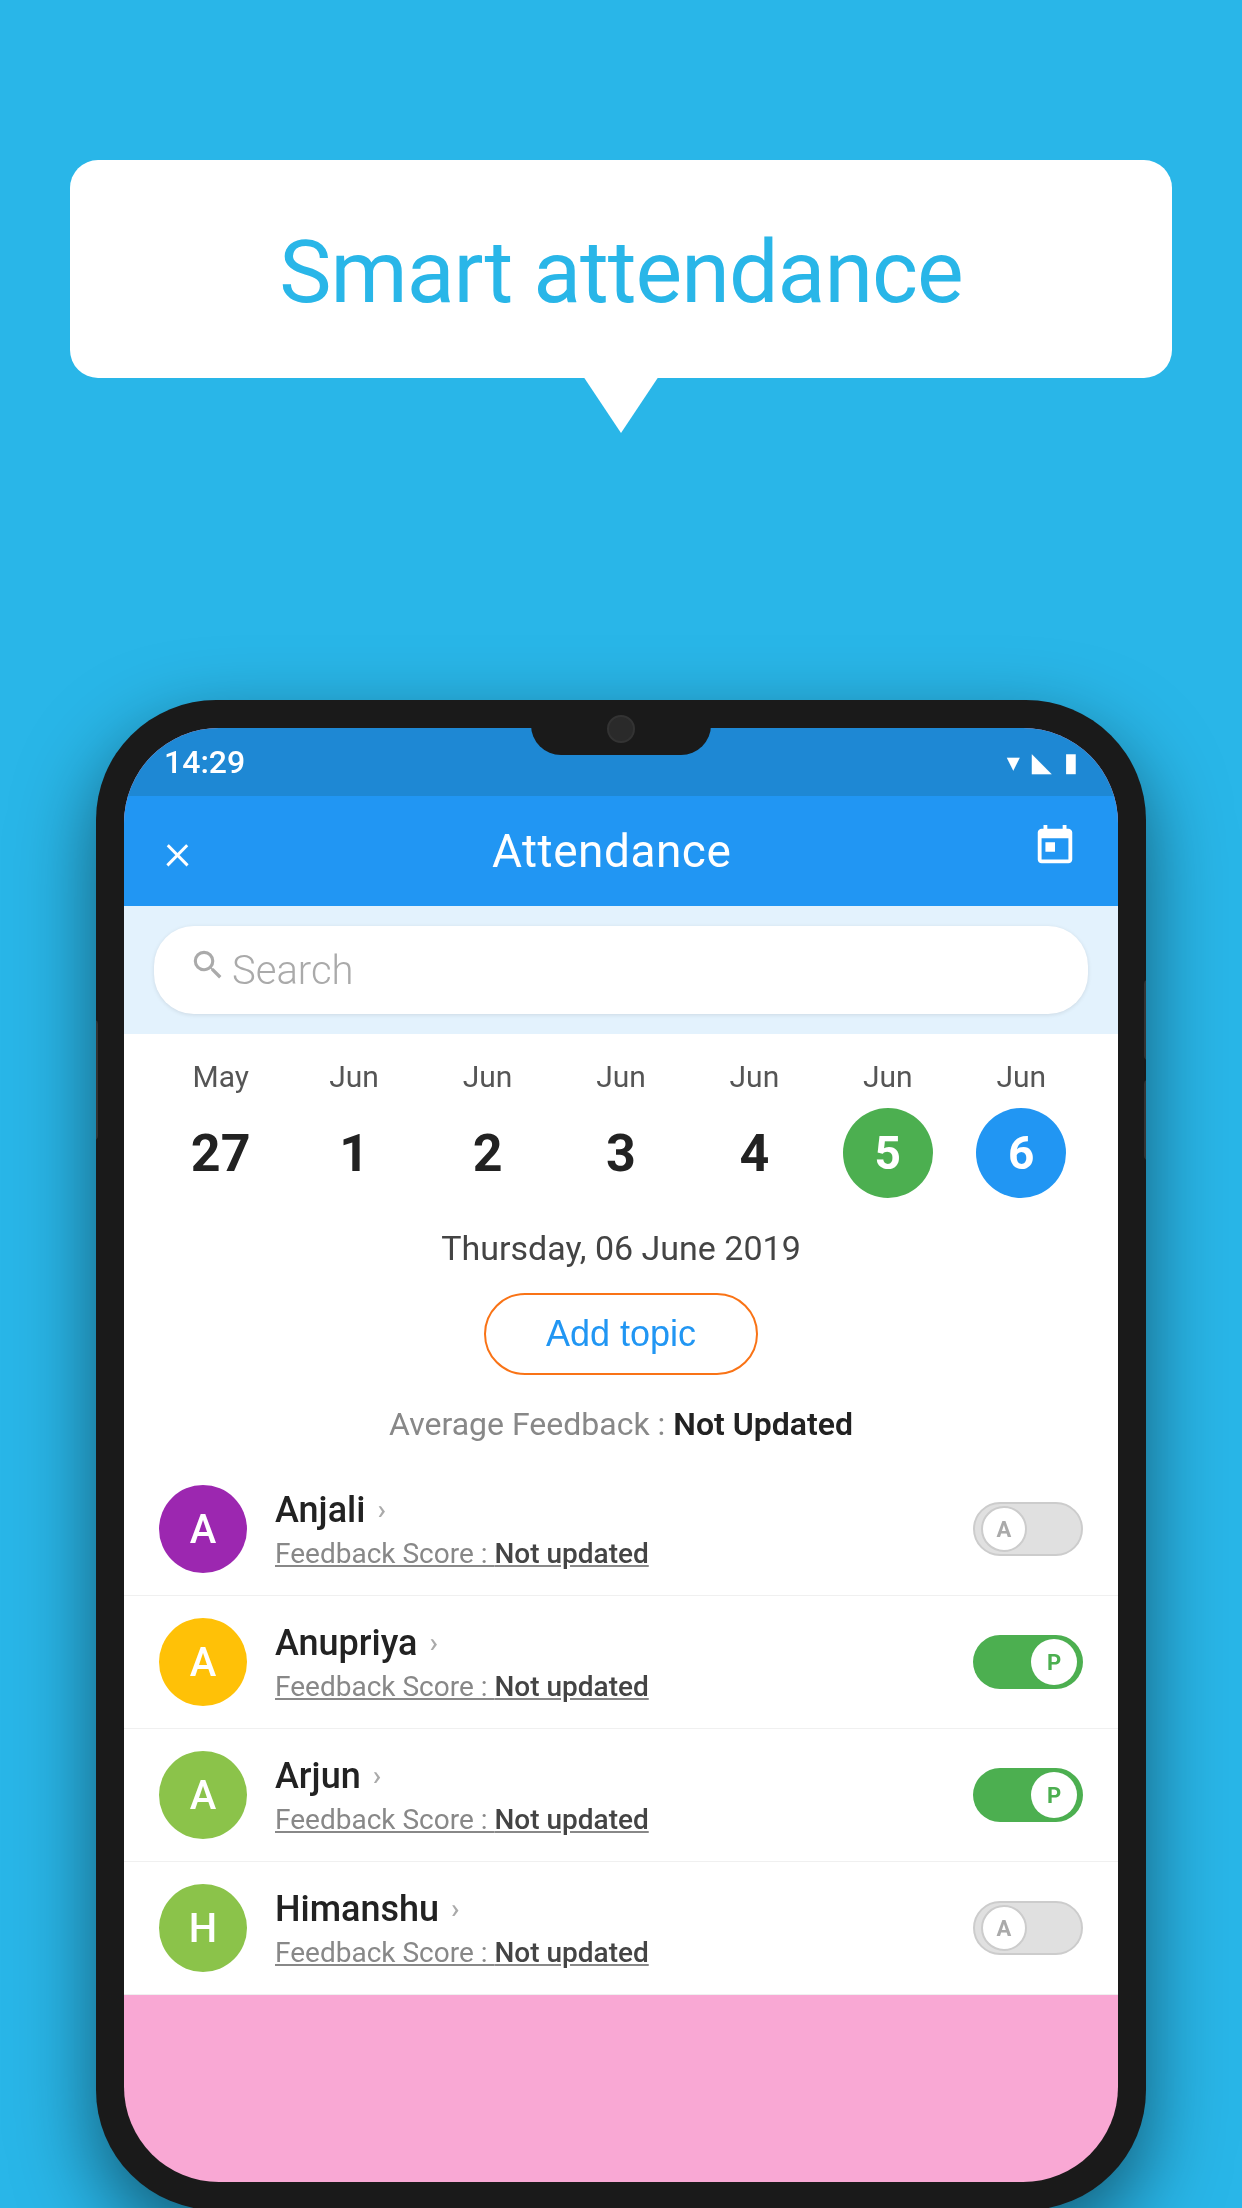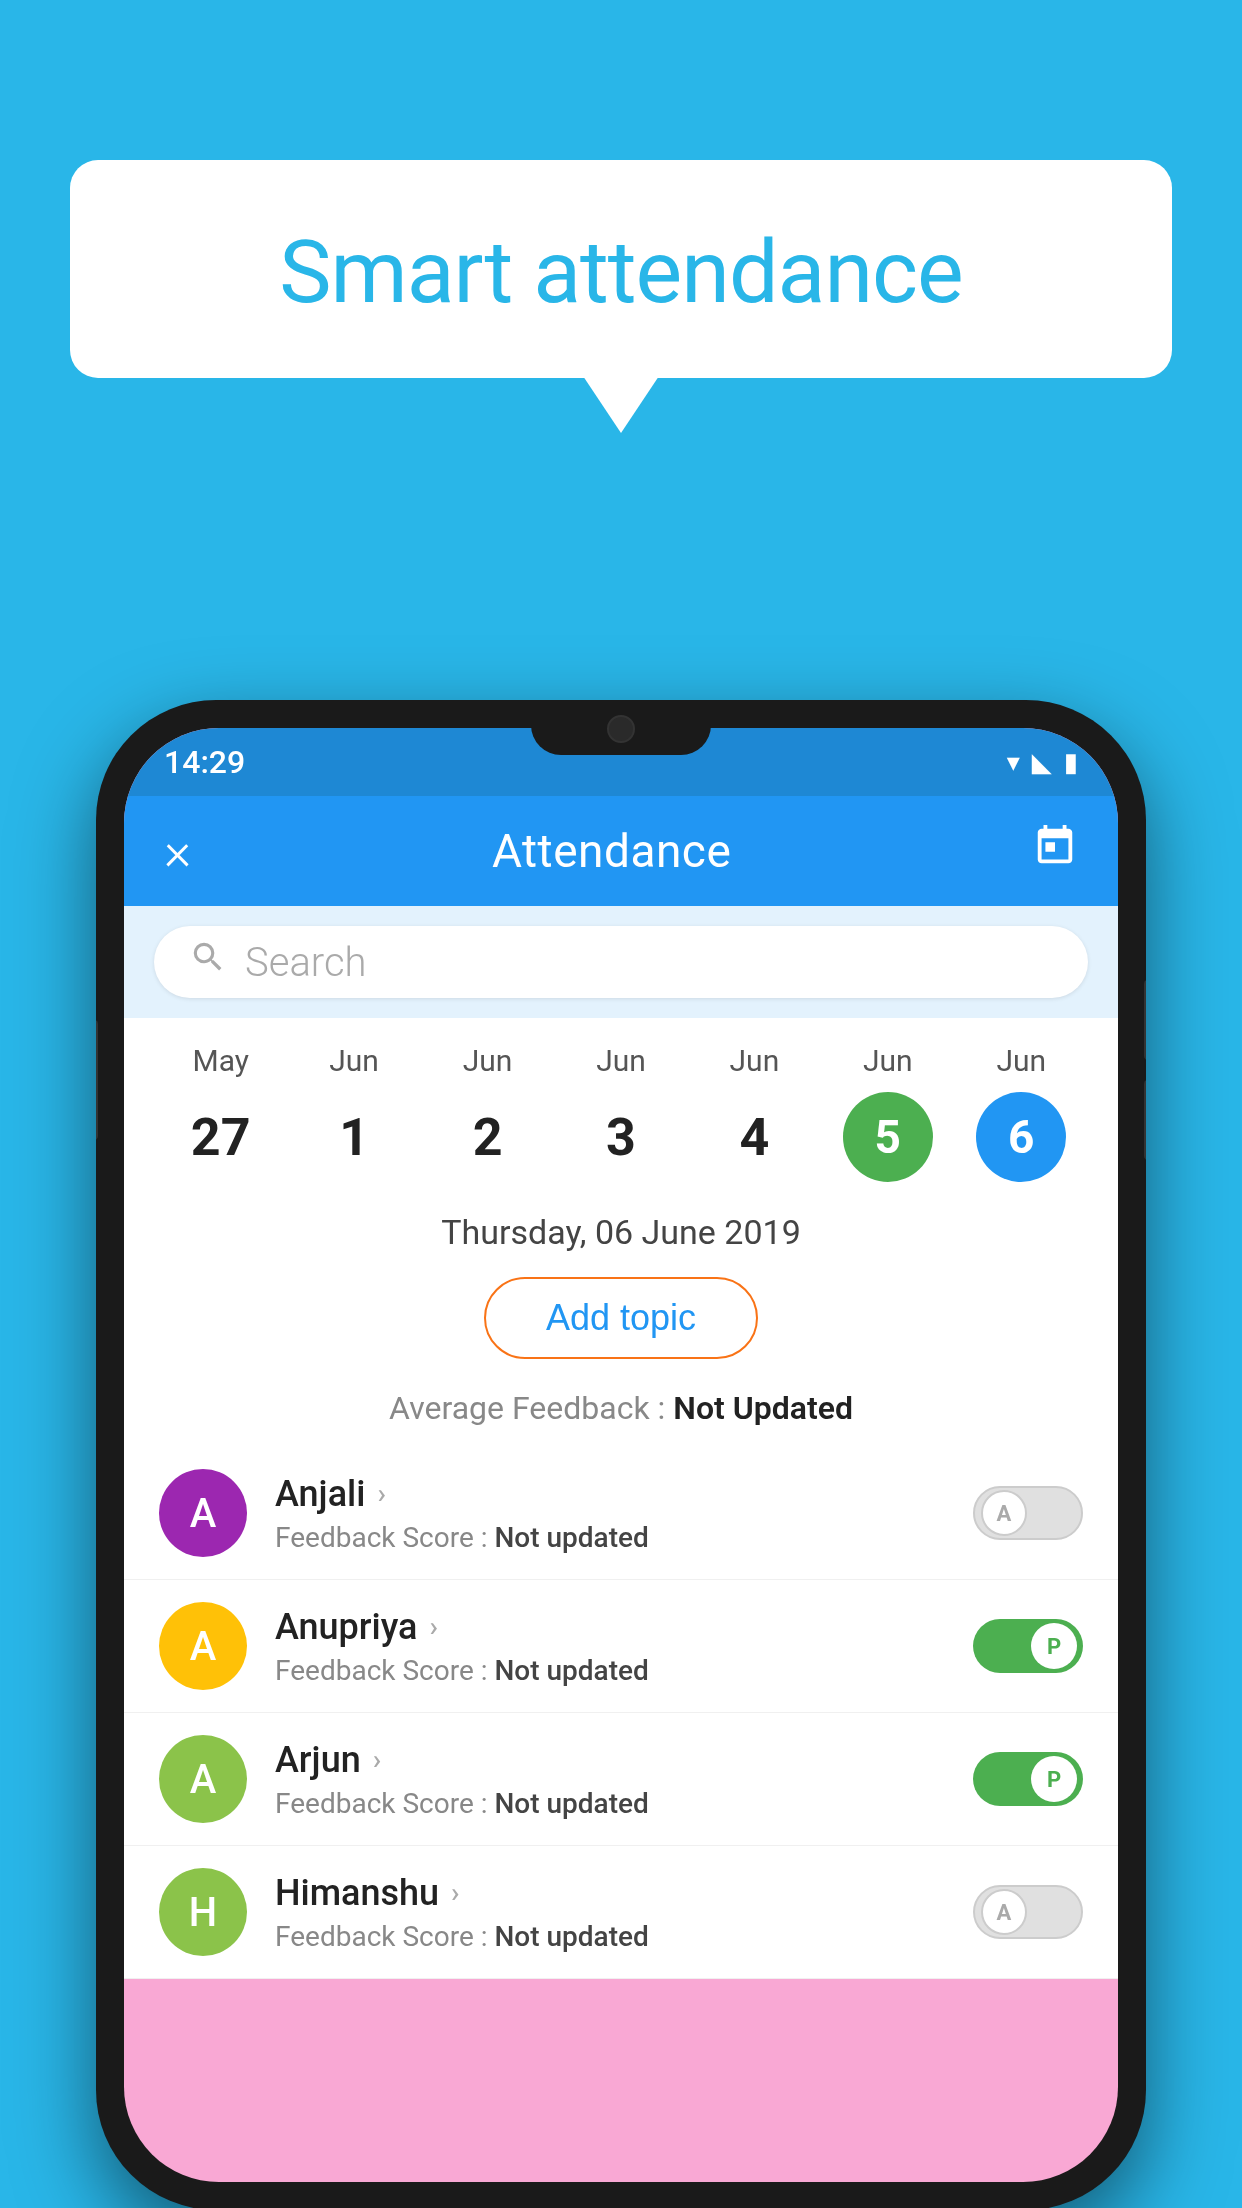--- a/index.html
+++ b/index.html
@@ -155,25 +155,25 @@
     }
 
     
     .search-bar-container {
       background: #E3F2FD;
       padding: 20px 30px;
     }
     .search-bar {
       background: white;
       border-radius: 40px;
-      height: 72px;
+      height: 88px;
       display: flex;
       align-items: center;
       padding: 0 35px;
-      gap: 18px;
+      gap: 5px;
       box-shadow: 0 1px 4px rgba(0,0,0,0.1);
     }
     .search-icon-svg {
       color: #aaa;
       font-size: 40px;
     }
     .search-text {
       font-size: 40px;
       color: #aaa;
       font-weight: 300;
@@ -297,20 +297,21 @@
       gap: 12px;
     }
     .chevron {
       color: #aaa;
       font-size: 28px;
     }
     .student-feedback {
       font-size: 28px;
       color: #888;
       margin-top: 6px;
+      text-decoration: underline;
     }
     .student-feedback-value {
       color: #444;
       font-weight: 500;
     }
 
     
     .attendance-toggle {
       width: 110px;
       height: 54px;

